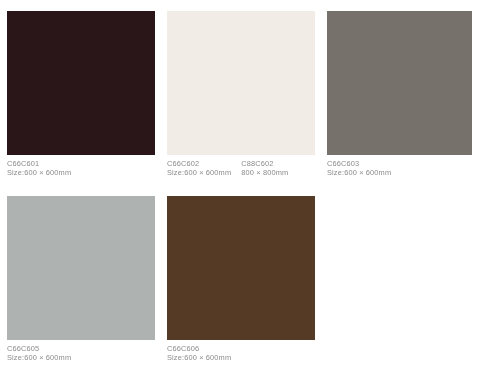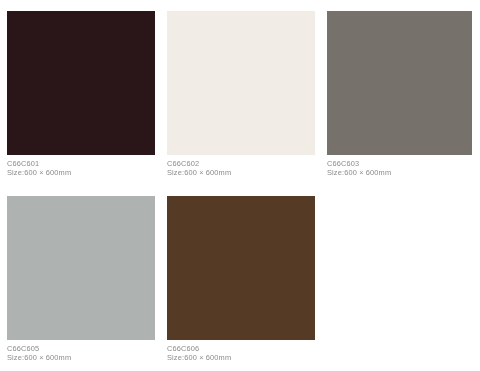--- a/index.html
+++ b/index.html
@@ -86,20 +86,24 @@
         </div>
       </div>
     </div>
     <div class="swatch-cell col-2 row-1">
       <div class="swatch-chip" style="background: rgb(242, 236, 231);"></div>
       <div class="labels">
         <div class="label-group">
           <span class="label-code">C66C602</span>
           <span class="label-size">Size:600 × 600mm</span>
         </div>
+        <div class="label-group secondary">
+          <span class="label-code">C88C602</span>
+          <span class="label-size">800 × 800mm</span>
+        </div>
       </div>
     </div>
     <div class="swatch-cell col-3 row-1">
       <div class="swatch-chip" style="background: rgb(119, 113, 107);"></div>
       <div class="labels">
         <div class="label-group">
           <span class="label-code">C66C603</span>
           <span class="label-size">Size:600 × 600mm</span>
         </div>
       </div>

